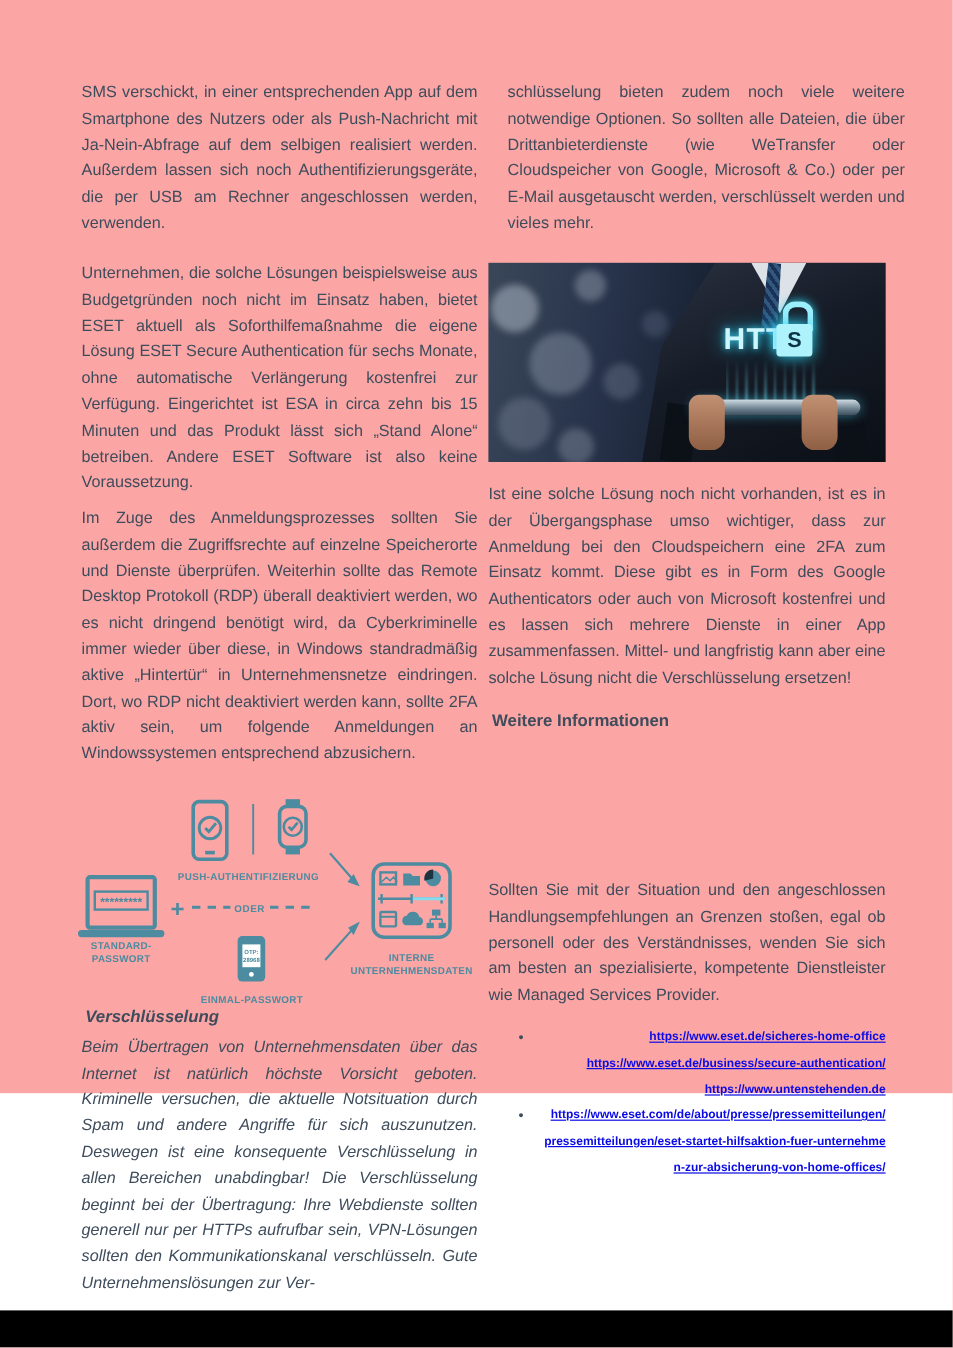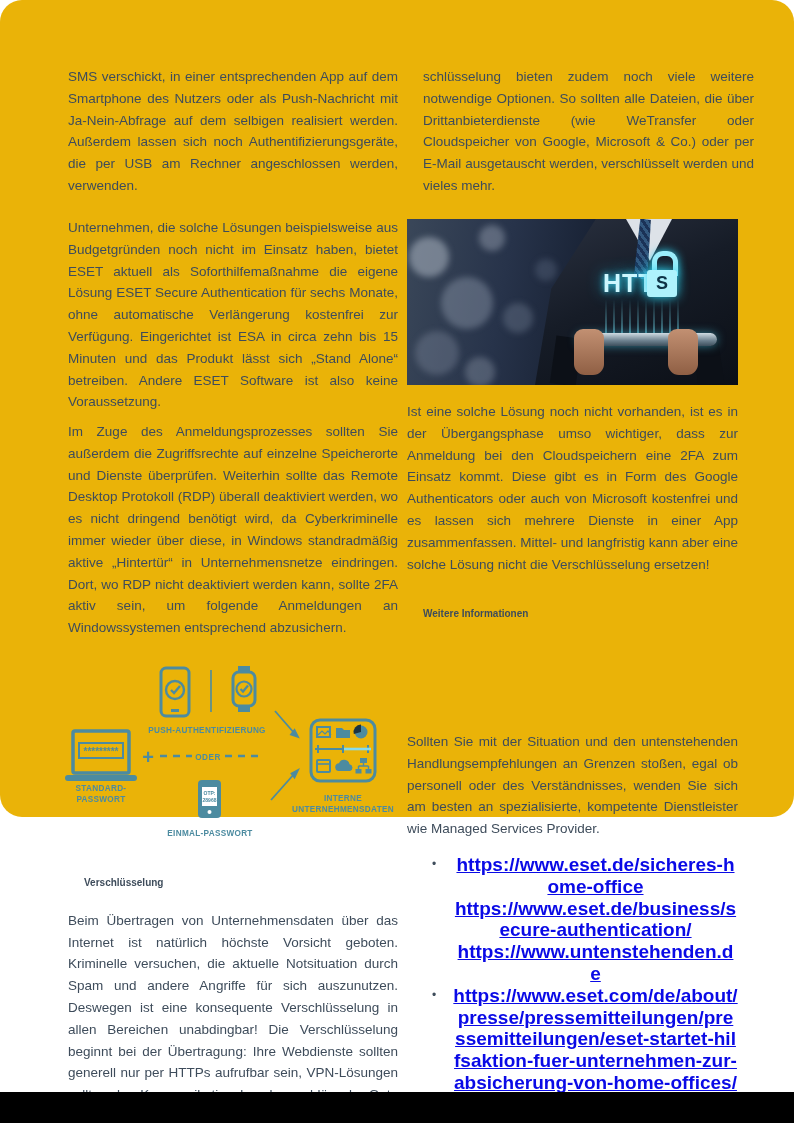--- a/index.html
+++ b/index.html
@@ -1,30 +1,30 @@
 <!DOCTYPE html>
 <html lang="de"><head>
 <meta charset="utf-8">
 <style>
   html,body{margin:0;padding:0;}
   body{width:794px;height:1123px;background:#ffffff;position:relative;overflow:hidden;
        font-family:"Liberation Sans",sans-serif;}
-  .page{position:absolute;left:0;top:0;width:794px;height:817px;background:#eab308;border-radius:22px;}
+  .page{position:absolute;left:0;top:0;width:794px;height:911px;background:#fca5a5;}
 
   .block{position:absolute;width:330px;color:#3e4c5b;font-size:13.5px;line-height:21.8px;
          text-align:justify;}
   .block p{margin:0;}
-  .block h3{margin:16px;font-size:10px;line-height:21.8px;font-weight:700;color:#3e4c5b;text-align:left;}
+  .block h3{margin:3px;font-size:14px;line-height:21.8px;font-weight:700;color:#3e4c5b;text-align:left;}
 
   
   .links-list{margin-top:0;}
   .linkgroup{position:relative;padding-left:46px;}
   .bullet{position:absolute;left:25px;top:0;color:#3e4c5b;font-size:12px;line-height:21.8px;}
   .doclink{display:block;color:#0a0ae6;font-weight:700;text-decoration:underline;
-           word-break:break-all;line-height:21.8px;font-size:19px;text-align:center;cursor:pointer;}
+           word-break:break-all;line-height:21.8px;font-size:10px;text-align:right;cursor:pointer;}
 
   
   .footer-bar{position:absolute;left:0;top:1092px;width:794px;height:31px;background:#000;}
 
   
   .diagram{position:absolute;left:62px;top:654px;width:338px;height:192px;}
   .diagram text{font-family:"Liberation Sans",sans-serif;font-weight:700;fill:#4c8ba0;}
 
   
   .photo{position:absolute;left:407px;top:219px;width:331px;height:166px;overflow:hidden;
@@ -165,21 +165,21 @@
         <rect x="298" y="104" width="7" height="5"></rect>
         <path d="M301.5,109 v3 M296.5,112 h10 M296.5,112 v3 M306.5,112 v3" stroke="#4c8ba0" stroke-width="1.4" fill="none"></path>
         <rect x="293.5" y="115" width="6" height="4.5"></rect>
         <rect x="303.5" y="115" width="6" height="4.5"></rect>
       </g>
     </g>
     <text x="281" y="147" font-size="8.2" text-anchor="middle" letter-spacing="0.3">INTERNE</text>
     <text x="281" y="158" font-size="8.2" text-anchor="middle" letter-spacing="0.3">UNTERNEHMENSDATEN</text>
   </svg>
 
-  <div class="block" style="left:68px;top:856px;">
+  <div class="block" style="left:68px;top:834px;font-style:italic;">
     <h3>Verschlüsselung</h3>
     <p>Beim Übertragen von Unternehmensdaten über das Internet ist natürlich höchste Vorsicht geboten. Kriminelle versuchen, die aktuelle Notsituation durch Spam und andere Angriffe für sich auszunutzen. Deswegen ist eine konsequente Verschlüsselung in allen Bereichen unabdingbar! Die Verschlüsselung beginnt bei der Übertragung: Ihre Webdienste sollten generell nur per HTTPs aufrufbar sein, VPN-Lösungen sollten den Kommunikationskanal verschlüsseln. Gute Unternehmenslösungen zur Ver-</p>
   </div>
 
   <div class="block" style="left:407px;top:66px;width:331px;margin-left:16px;">
     <p>schlüsselung bieten zudem noch viele weitere notwendige Optionen. So sollten alle Dateien, die über Drittanbieterdienste (wie WeTransfer oder Cloudspeicher von Google, Microsoft &amp; Co.) oder per E-Mail ausgetauscht werden, verschlüsselt werden und vieles mehr.</p>
   </div>
 
   <div class="photo">
     <div class="bokeh b1"></div>
@@ -208,21 +208,21 @@
 
   <div class="block" style="left:407px;top:401px;width:331px;">
     <p>Ist eine solche Lösung noch nicht vorhanden, ist es in der Übergangsphase umso wichtiger, dass zur Anmeldung bei den Cloudspeichern eine 2FA zum Einsatz kommt. Diese gibt es in Form des Google Authenticators oder auch von Microsoft kostenfrei und es lassen sich mehrere Dienste in einer App zusammenfassen. Mittel- und langfristig kann aber eine solche Lösung nicht die Verschlüsselung ersetzen!</p>
   </div>
 
   <div class="block" style="left:407px;top:587px;width:331px;">
     <h3>Weitere Informationen</h3>
   </div>
 
   <div class="block" style="left:407px;top:731px;width:331px;">
-    <p>Sollten Sie mit der Situation und den untenstehenden Handlungsempfehlungen an Grenzen stoßen, egal ob personell oder des Verständnisses, wenden Sie sich am besten an spezialisierte, kompetente Dienstleister wie Managed Services Provider.</p>
+    <p>Sollten Sie mit der Situation und den angeschlossen Handlungsempfehlungen an Grenzen stoßen, egal ob personell oder des Verständnisses, wenden Sie sich am besten an spezialisierte, kompetente Dienstleister wie Managed Services Provider.</p>
   </div>
 
   <div class="block" style="left:407px;top:854px;width:331px;">
     <div class="links-list">
       <div class="linkgroup">
         <span class="bullet">•</span>
         <a class="doclink">https://www.eset.de/sicheres-home-office</a>
         <a class="doclink">https://www.eset.de/business/secure-authentication/</a>
         <a class="doclink">https://www.untenstehenden.de</a>
       </div>

